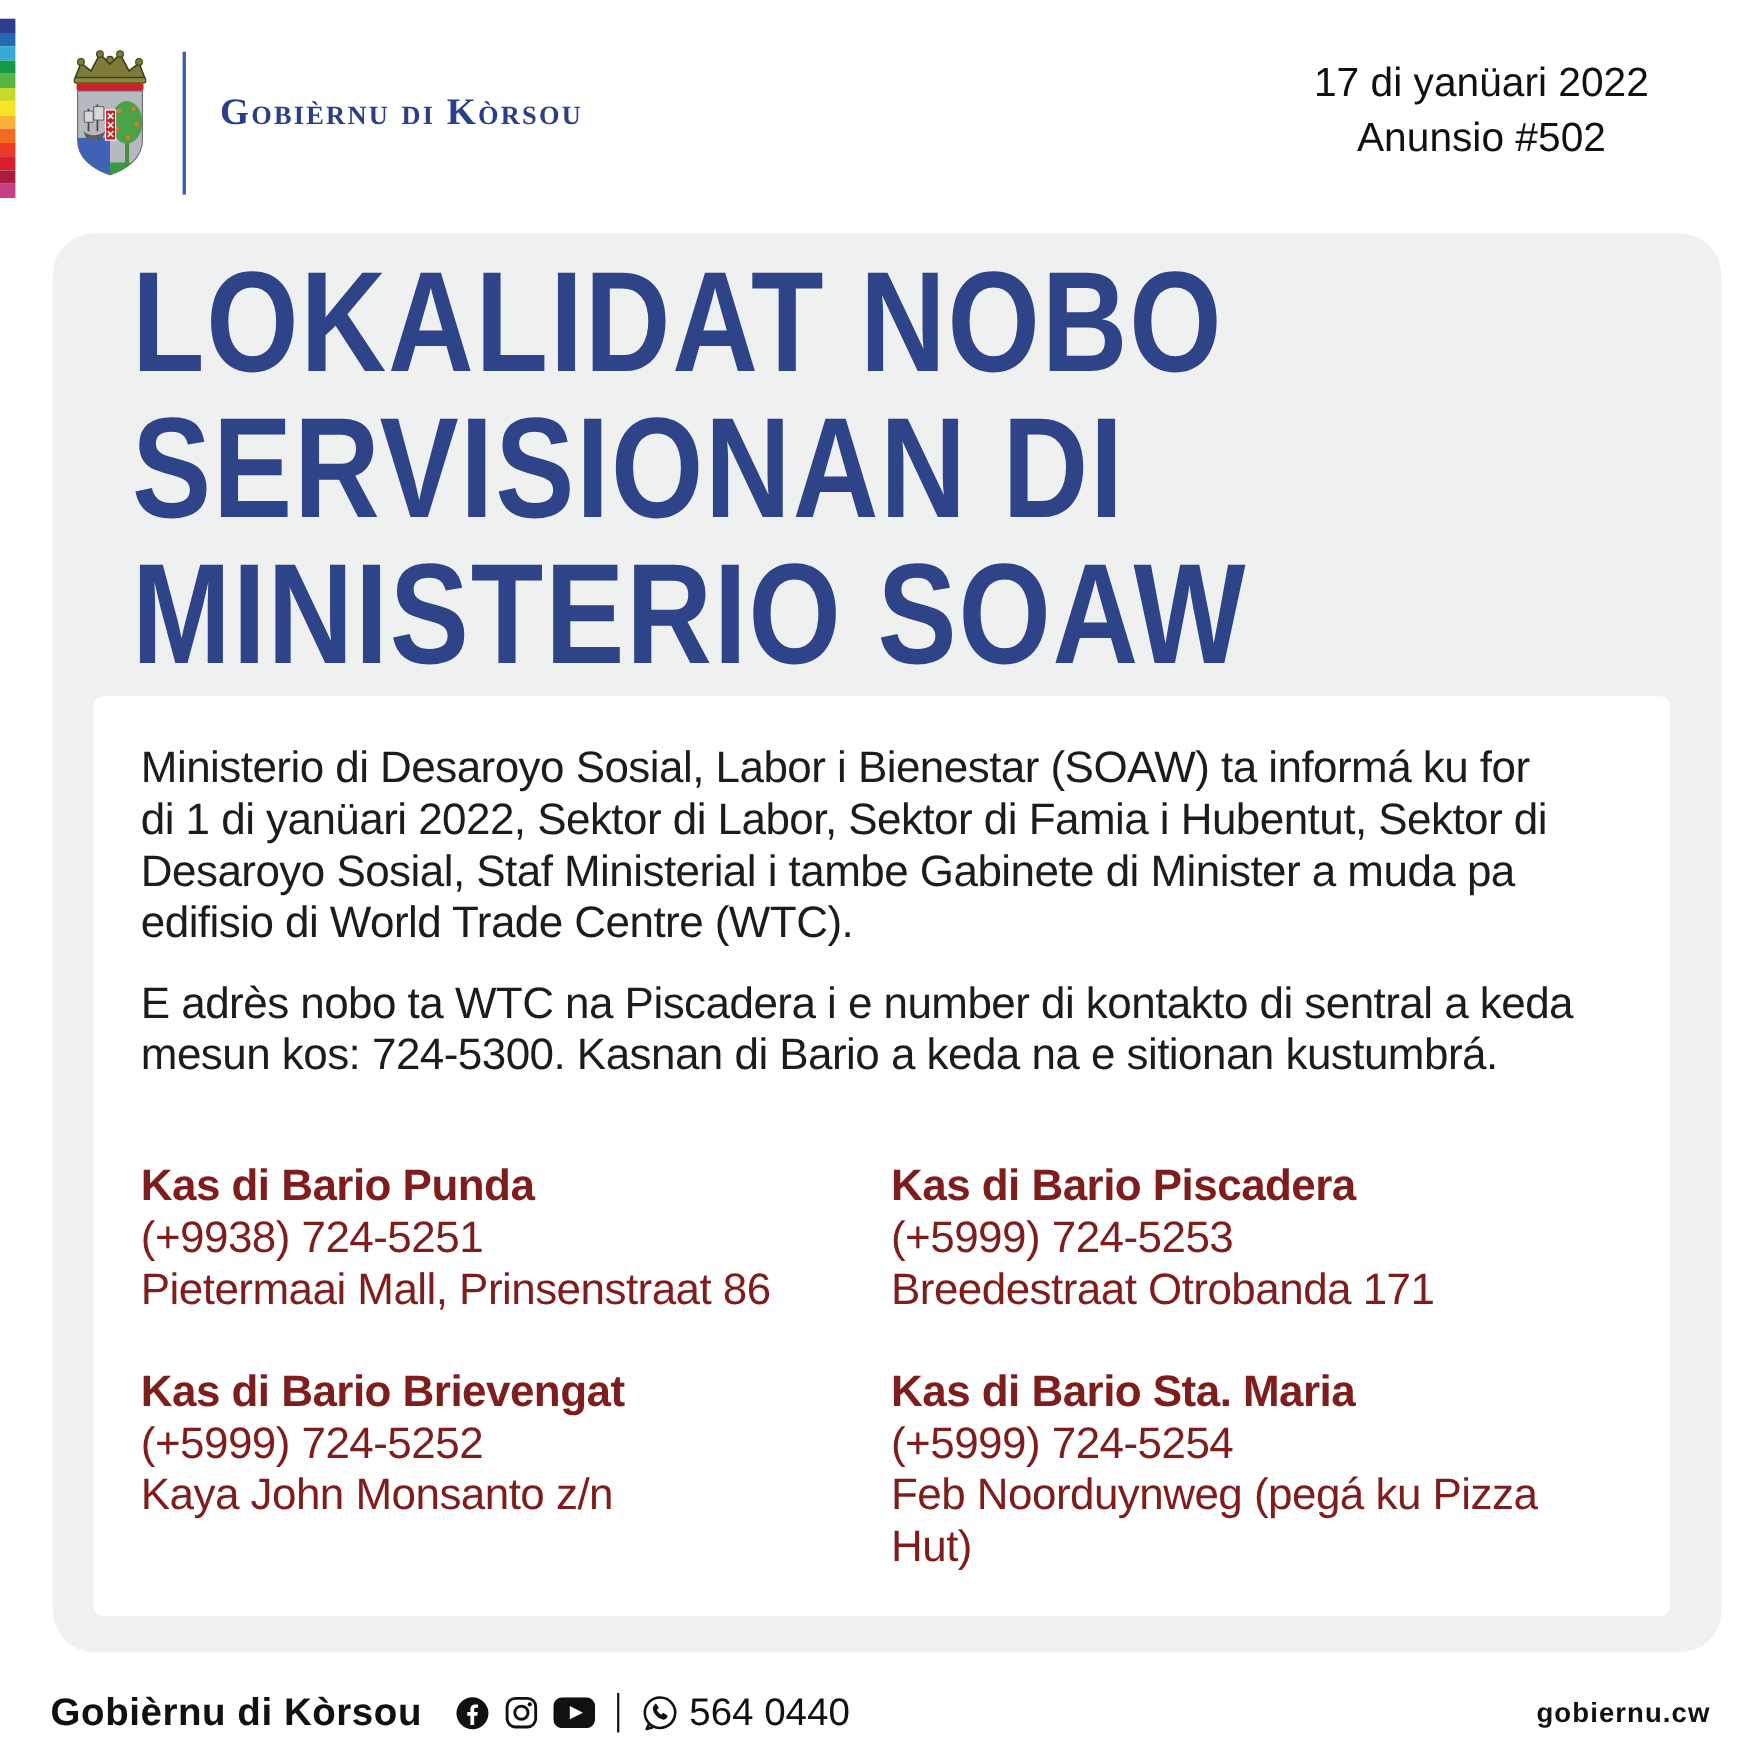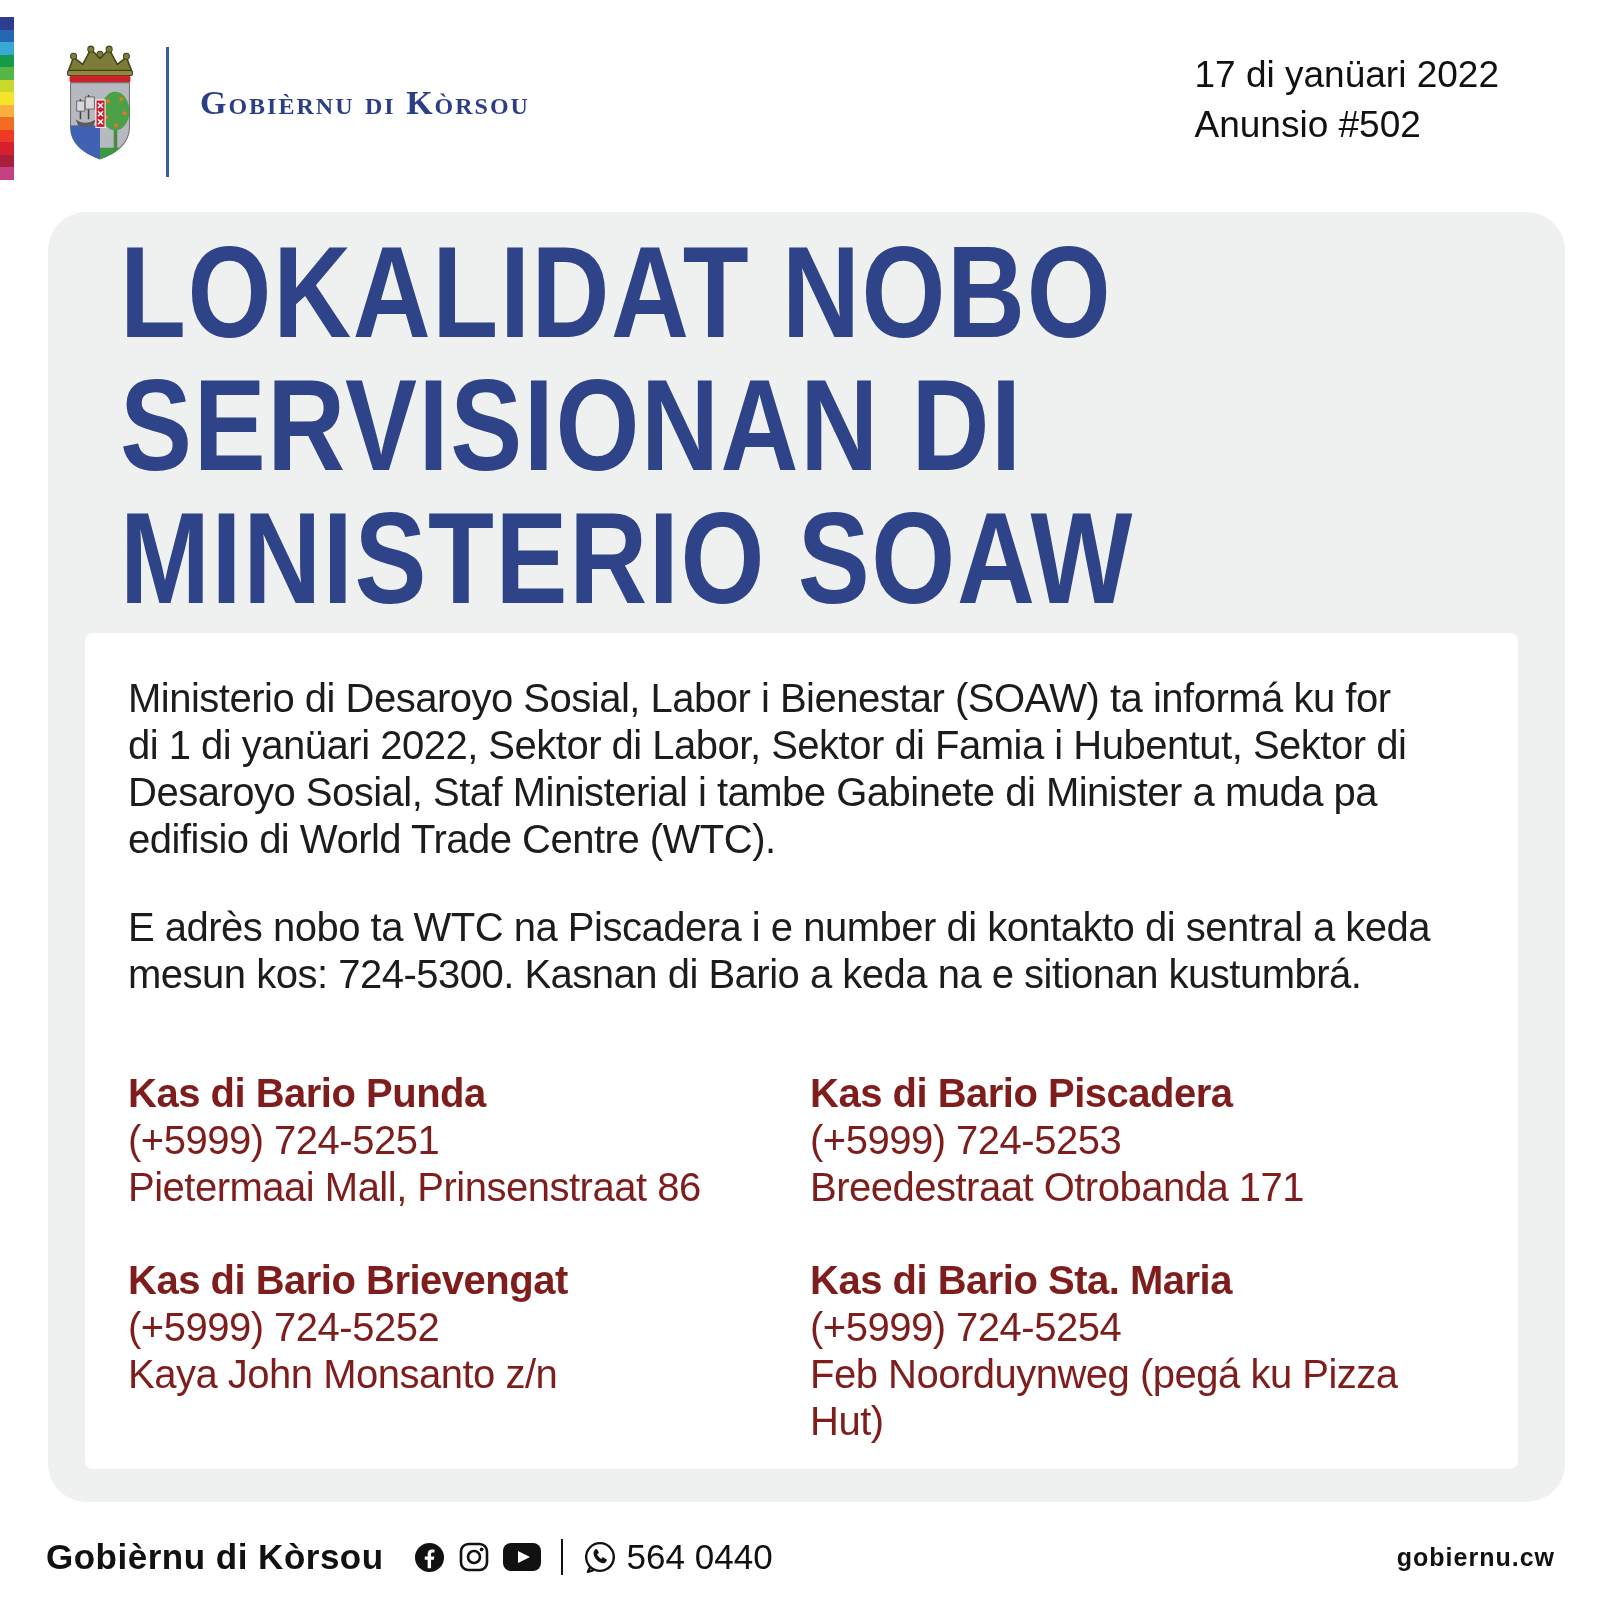--- a/index.html
+++ b/index.html
@@ -8,36 +8,36 @@
 
   
   .rainbow{position:absolute;left:0;top:17px;width:14px;height:163px;
            display:flex;flex-direction:column;}
   .rainbow div{flex:1;}
   .coat{position:absolute;left:54px;top:38px;width:92px;height:126px;}
   .header-divider{position:absolute;left:166px;top:47px;width:3px;height:130px;background:#3b5cab;}
   .org-name{position:absolute;left:200px;top:84px;
             font-family:"Liberation Serif",serif;font-variant:small-caps;
             font-weight:bold;font-size:34px;letter-spacing:2px;color:#2a3f87;}
-  .date-block{position:absolute;top:50px;right:101px;text-align:left;
+  .date-block{position:absolute;top:50px;right:101px;text-align:center;
               font-size:37px;line-height:50px;color:#111;}
 
   
   .hero-card{position:absolute;left:48px;top:212px;width:1517px;height:1290px;
              background:#eff1f0;border-radius:38px;}
   .title{position:absolute;left:72px;top:14px;margin:0;width:1400px;
          font-size:130px;line-height:133px;font-weight:bold;color:#2e4388;
          letter-spacing:2px;transform:scaleX(0.83);transform-origin:left top;
          white-space:pre-line;}
   .content-card{position:absolute;left:37px;top:421px;width:1433px;height:836px;
                 background:#ffffff;border-radius:8px;box-sizing:border-box;
                 padding:42px 40px 0 43px;}
   .body-par{margin:0;font-size:40px;line-height:47px;color:#1c1c1c;
             letter-spacing:-0.5px;white-space:pre-line;}
-  .body-par + .body-par{margin-top:41px;}
+  .body-par + .body-par{margin-top:26px;}
   .contacts{display:grid;grid-template-columns:682px 1fr;row-gap:46px;
             margin-top:72px;font-size:40px;line-height:47px;
             letter-spacing:-0.5px;color:#7f1d1d;}
   .contact-name{font-weight:bold;}
 
   
   .footer{position:absolute;left:46px;right:45px;top:1534px;height:46px;
           display:flex;align-items:center;color:#111;}
   .footer-brand{font-size:35px;font-weight:bold;letter-spacing:0.5px;}
   .social{display:flex;align-items:center;gap:14px;margin-left:30px;}
@@ -129,21 +129,21 @@
       <p class="body-par">Ministerio di Desaroyo Sosial, Labor i Bienestar (SOAW) ta informá ku for
 di 1 di yanüari 2022, Sektor di Labor, Sektor di Famia i Hubentut, Sektor di
 Desaroyo Sosial, Staf Ministerial i tambe Gabinete di Minister a muda pa
 edifisio di World Trade Centre (WTC).</p>
       <p class="body-par">E adrès nobo ta WTC na Piscadera i e number di kontakto di sentral a keda
 mesun kos: 724-5300. Kasnan di Bario a keda na e sitionan kustumbrá.</p>
 
       <div class="contacts">
         <div class="contact-block">
           <div class="contact-name">Kas di Bario Punda</div>
-          <div class="contact-phone">(+5999) 724-5251</div>
+          <div class="contact-phone">(+9938) 724-5251</div>
           <div class="contact-address">Pietermaai Mall, Prinsenstraat 86</div>
         </div>
         <div class="contact-block">
           <div class="contact-name">Kas di Bario Piscadera</div>
           <div class="contact-phone">(+5999) 724-5253</div>
           <div class="contact-address">Breedestraat Otrobanda 171</div>
         </div>
         <div class="contact-block">
           <div class="contact-name">Kas di Bario Brievengat</div>
           <div class="contact-phone">(+5999) 724-5252</div>

